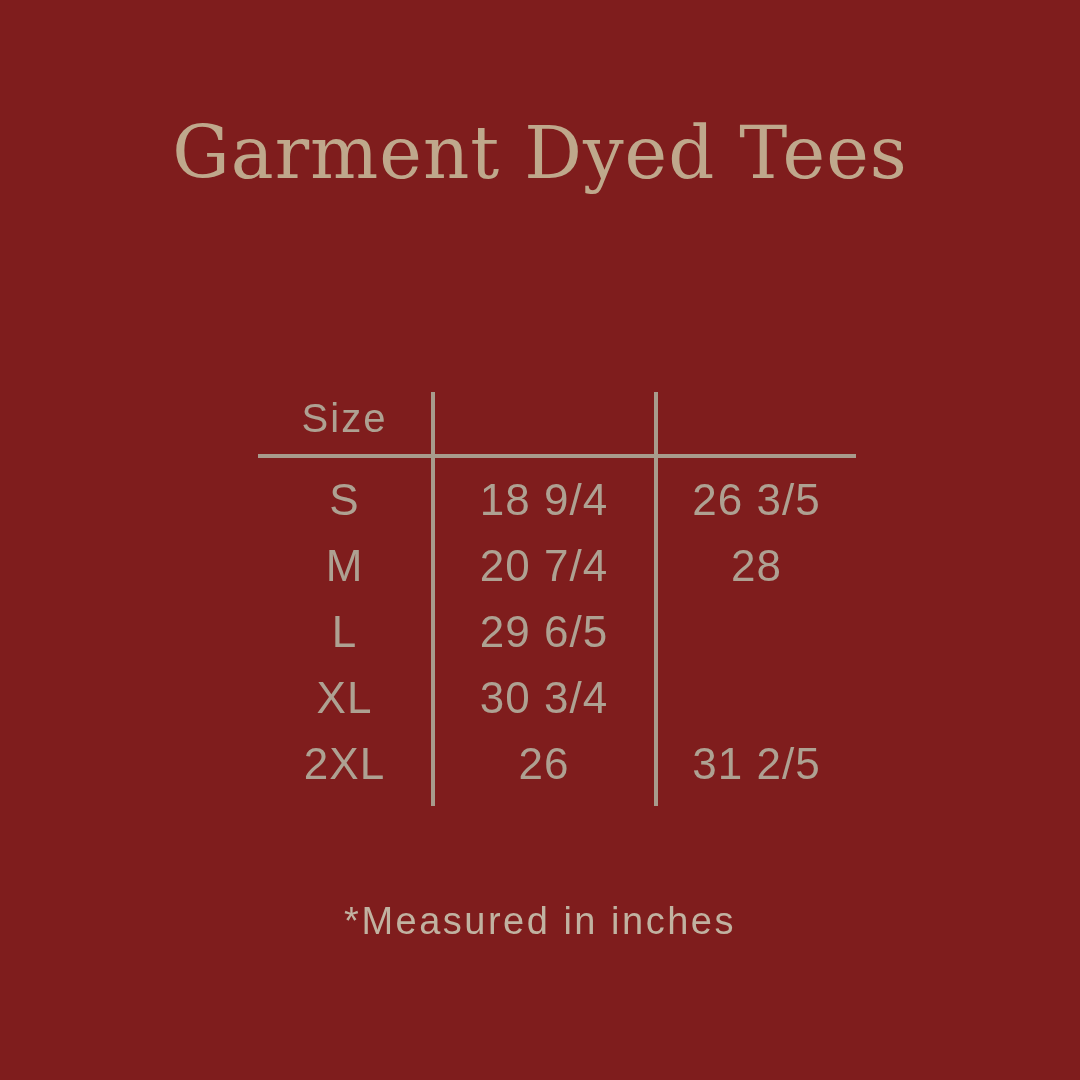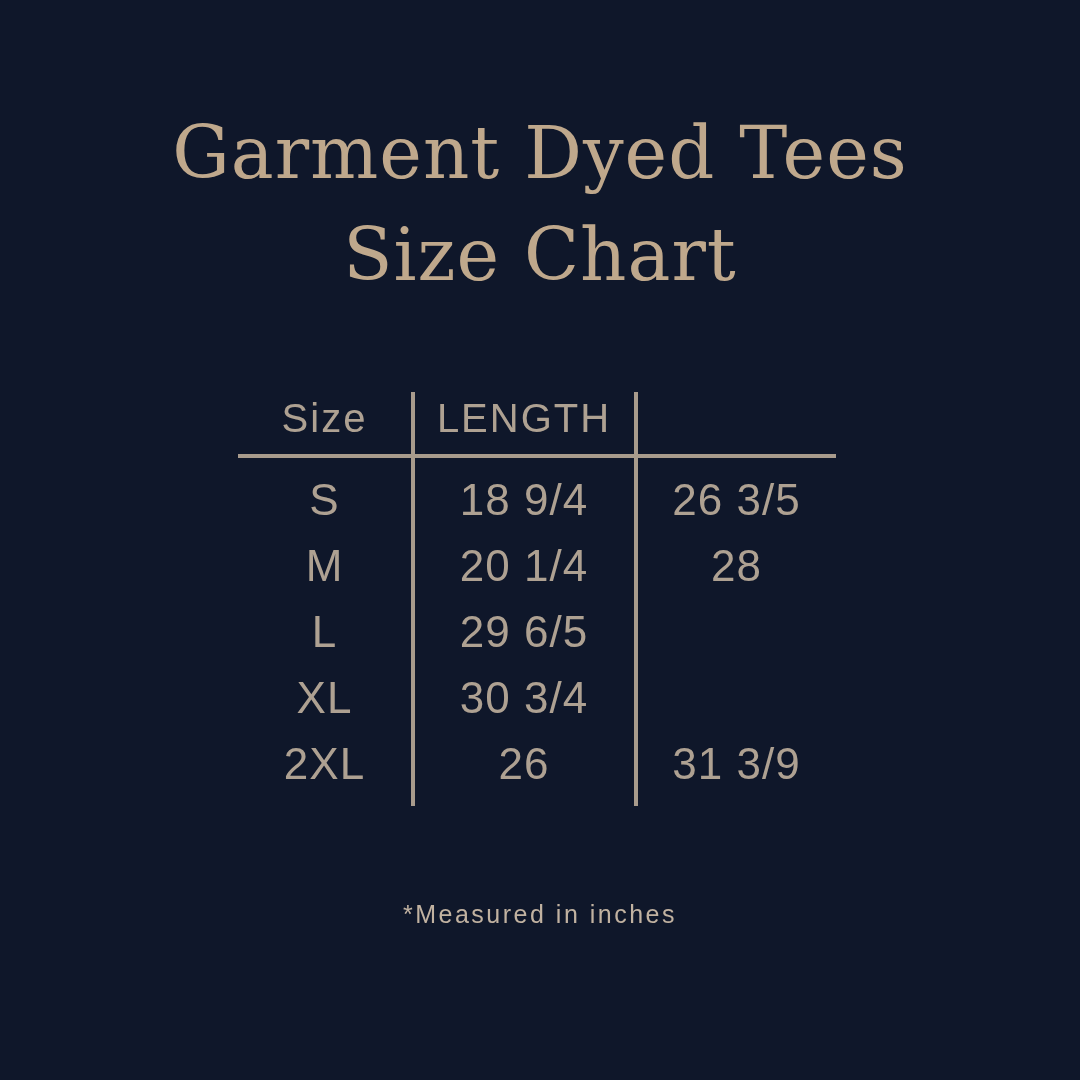--- a/index.html
+++ b/index.html
@@ -5,40 +5,40 @@
   * { margin: 0; padding: 0; box-sizing: border-box; }
   html, body { width: 1080px; height: 1080px; }
   body {
     font-family: "Liberation Sans", sans-serif;
     overflow: hidden;
   }
   .canvas {
     position: relative;
     width: 1080px;
     height: 1080px;
-    background: #0f172a;
+    background: #7f1d1d;
   }
   
   .title {
     position: absolute;
     top: 102px;
     left: 0;
     width: 100%;
     text-align: center;
     font-family: "DejaVu Serif", "Liberation Serif", serif;
     font-weight: 400;
     font-size: 72px;
     line-height: 1.42;
     color: #BFA88C;
     letter-spacing: 1px;
   }
   
   .size-table {
     position: absolute;
-    left: 236px;
+    left: 256px;
     top: 392px;
     width: 602px;
     height: 414px;
     color: #AEA192;
   }
   .grid-row {
     display: grid;
     grid-template-columns: 177px 222px 203px;
   }
   .header-row {
@@ -77,68 +77,66 @@
     font-size: 44px;
     letter-spacing: 1px;
   }
   
   .footnote {
     position: absolute;
     top: 900px;
     left: 0;
     width: 100%;
     text-align: center;
-    font-size: 25px;
+    font-size: 38px;
     letter-spacing: 2.5px;
     color: #C1B2A1;
   }
 </style>
 </head>
 <body>
 
 <div class="canvas">
 
   <div class="title">
     <div>Garment Dyed Tees</div>
-    <div>Size Chart</div>
   </div>
 
   <div class="size-table">
 
     <div class="grid-row header-row">
       <div class="cell">Size</div>
-      <div class="cell">LENGTH</div>
     </div>
 
     <div class="hline"></div>
     <div class="vline vline-1"></div>
     <div class="vline vline-2"></div>
 
     <div class="table-body">
       <div class="grid-row body-row">
         <div class="cell">S</div>
         <div class="cell">18 9/4</div>
         <div class="cell">26 3/5</div>
       </div>
       <div class="grid-row body-row">
         <div class="cell">M</div>
-        <div class="cell">20 1/4</div>
+        <div class="cell">20 7/4</div>
         <div class="cell">28</div>
       </div>
       <div class="grid-row body-row">
         <div class="cell">L</div>
         <div class="cell">29 6/5</div>
       </div>
       <div class="grid-row body-row">
         <div class="cell">XL</div>
         <div class="cell">30 3/4</div>
       </div>
       <div class="grid-row body-row">
         <div class="cell">2XL</div>
         <div class="cell">26</div>
-        <div class="cell">31 3/9</div>
+        <div class="cell">31 2/5</div>
       </div>
     </div>
   </div>
 
   <div class="footnote">*Measured in inches</div>
 
 </div>
 
 </body></html>

